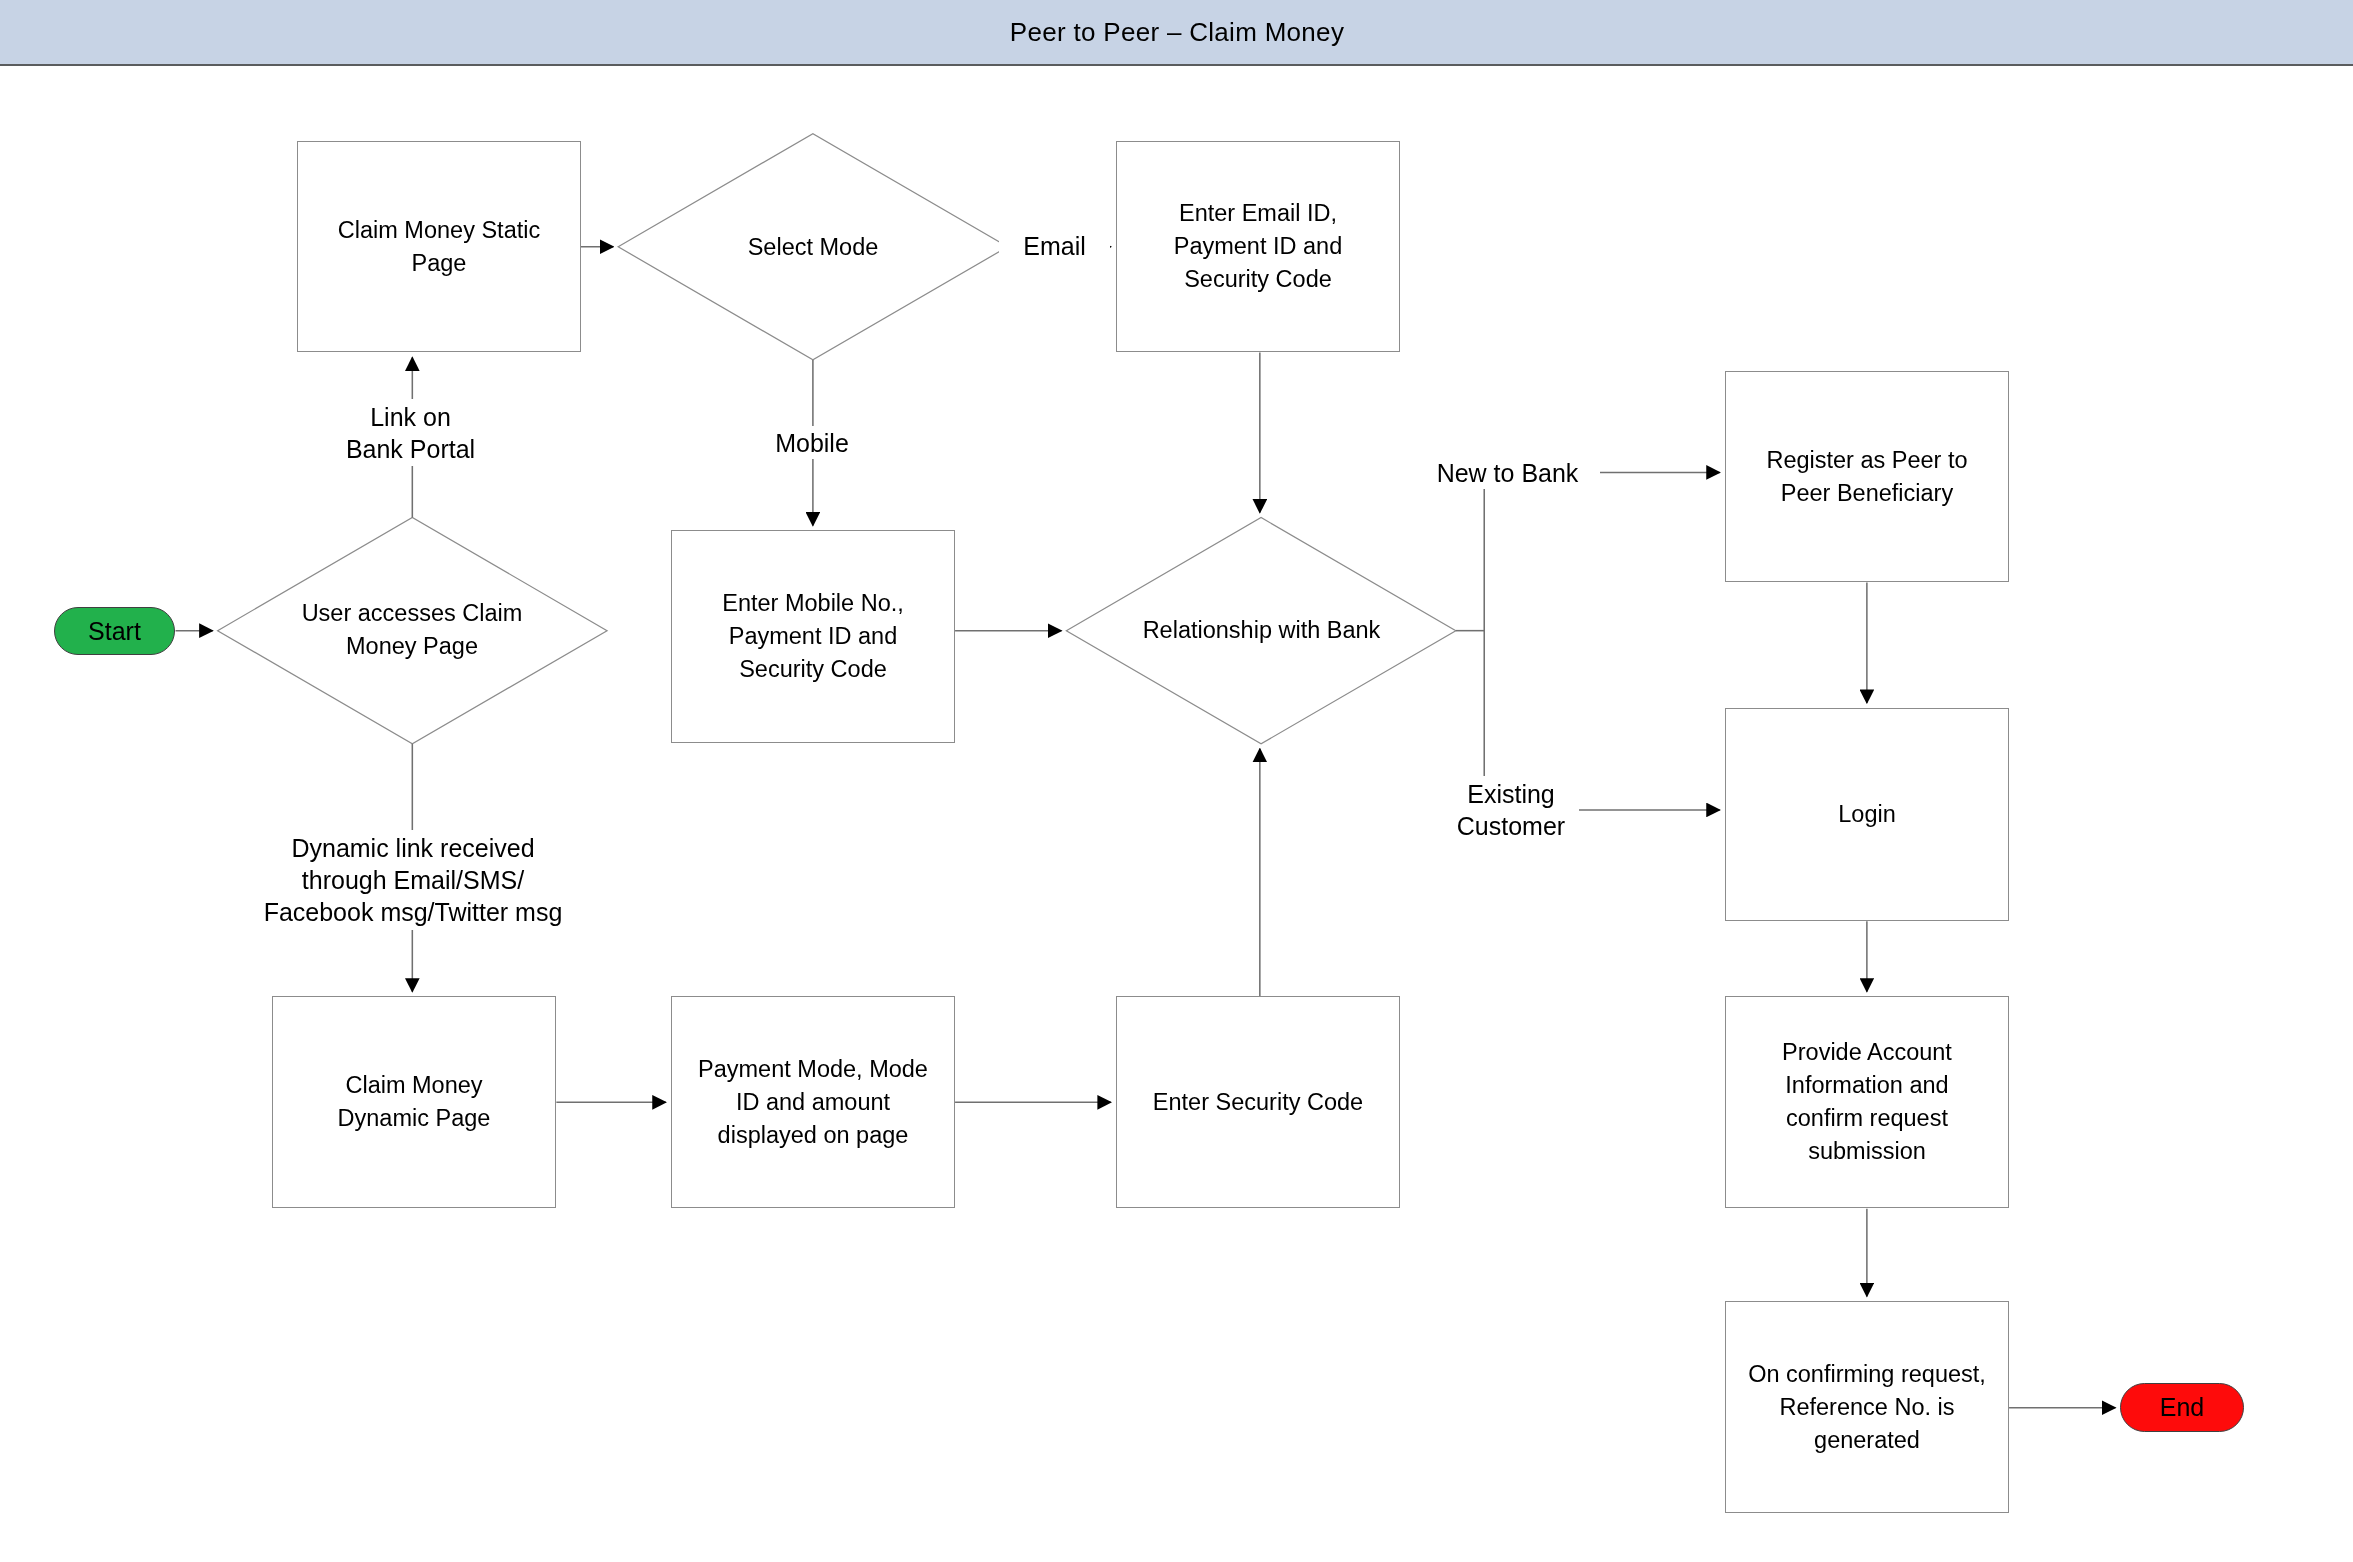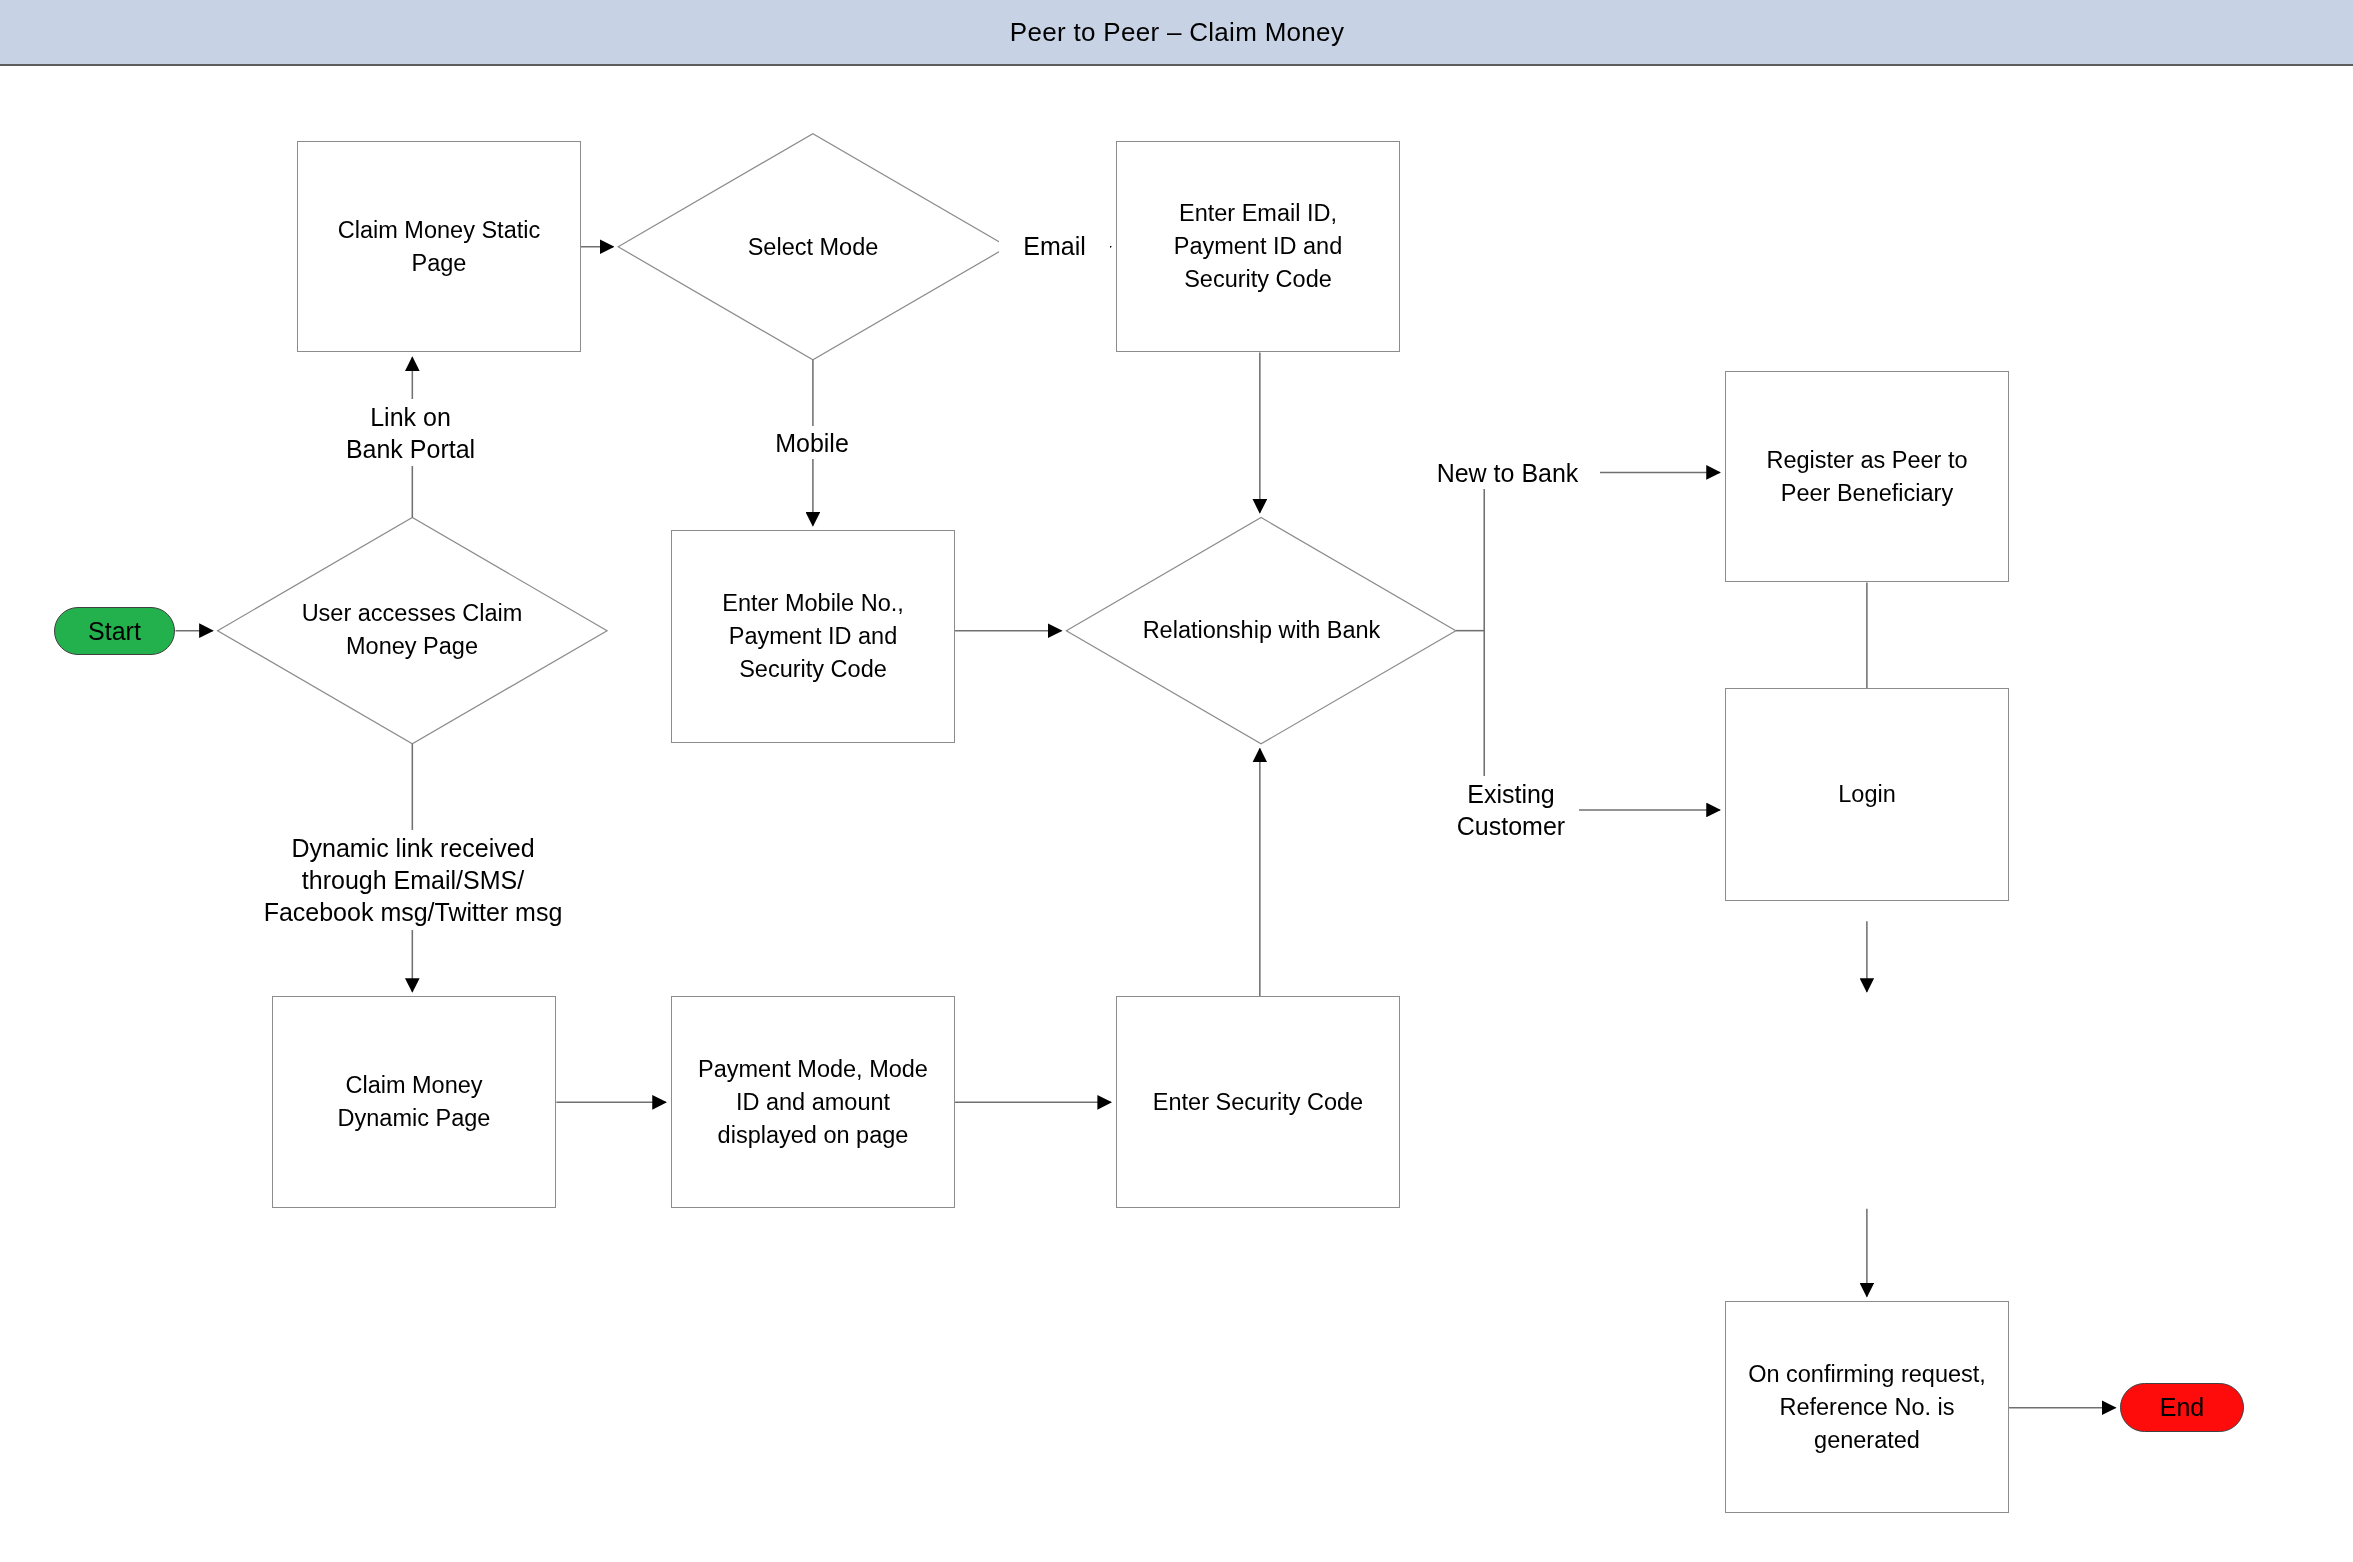--- a/index.html
+++ b/index.html
@@ -101,36 +101,39 @@
   </div>
 
   <div class="node-box" style="left:1725px;top:371px;width:284px;height:211px;">
     <span>Register as Peer to Peer Beneficiary</span>
   </div>
 
   <div class="node-box" style="left:671px;top:530px;width:284px;height:213px;">
     <span>Enter Mobile No., Payment ID and Security Code</span>
   </div>
 
-  <div class="node-box" style="left:1725px;top:688px;width:284px;height:213px;">
+  <div class="node-box" style="left:1725px;top:708px;width:284px;height:213px;">
     <span>Login</span>
   </div>
 
   <div class="node-box" style="left:272px;top:996px;width:284px;height:212px;">
     <span>Claim Money Dynamic Page</span>
   </div>
 
   <div class="node-box" style="left:671px;top:996px;width:284px;height:212px;">
     <span>Payment Mode, Mode ID and amount displayed on page</span>
   </div>
 
   <div class="node-box" style="left:1116px;top:996px;width:284px;height:212px;">
     <span>Enter Security Code</span>
   </div>
 
+  <div class="node-box" style="left:1725px;top:996px;width:284px;height:212px;">
+    <span>Provide Account Information and confirm request submission</span>
+  </div>
 
   <div class="node-box" style="left:1725px;top:1301px;width:284px;height:212px;padding:0 19px;">
     <span>On confirming request, Reference No. is generated</span>
   </div>
 
   <div class="diamond-label" style="left:643px;top:134px;width:340px;height:226px;">
     <span>Select Mode</span>
   </div>
 
   <div class="diamond-label" style="left:282px;top:517px;width:260px;height:226px;">

